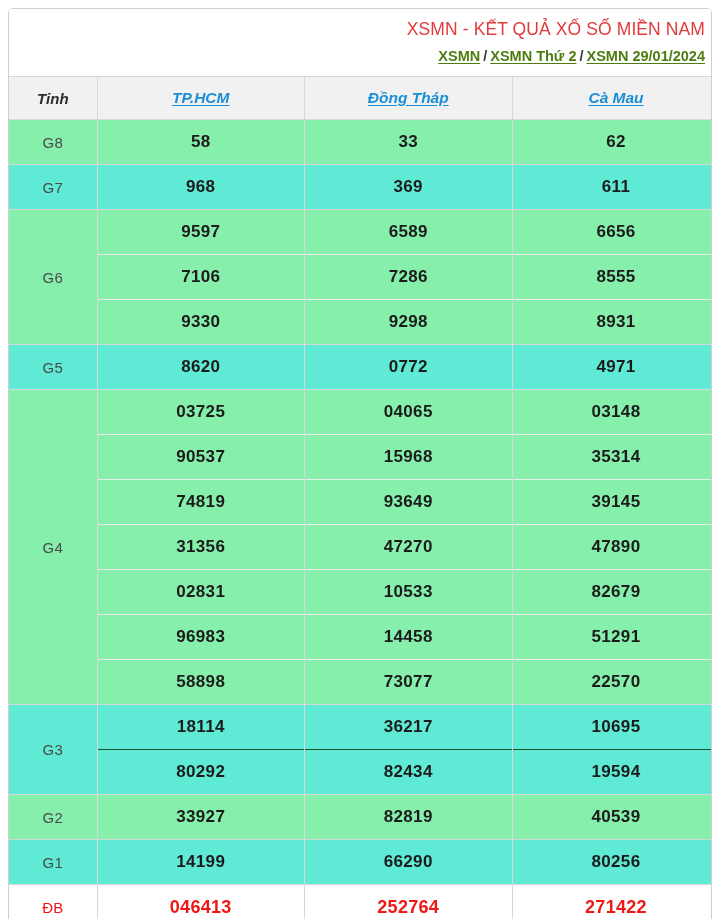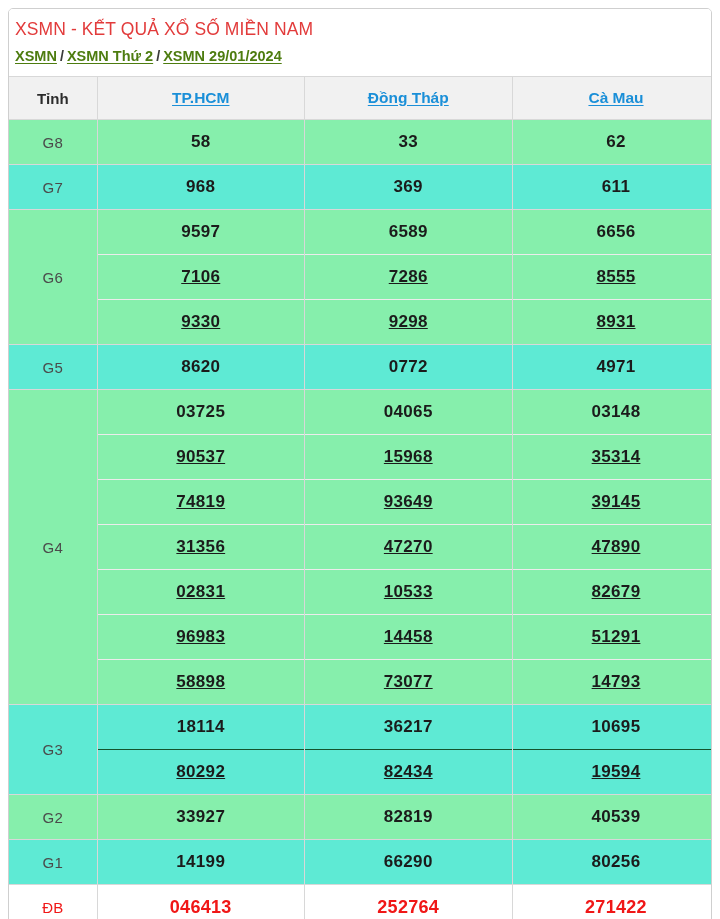--- a/index.html
+++ b/index.html
@@ -29,21 +29,21 @@
     box-sizing: border-box;
     border: 1px solid #cfcfcf;
     border-radius: 5px;
     background: #ffffff;
     overflow: hidden;
   }
 
   
   .head {
     padding: 9px 6px 10px 6px;
-    text-align: left;
+    text-align: right;
     background: #ffffff;
   }
   .head-title {
     font-size: 17.5px;
     line-height: 22px;
     color: #e23b3b;
     font-weight: 400;
     letter-spacing: .1px;
     white-space: nowrap;
   }
@@ -84,20 +84,21 @@
     padding: 0;
   }
   table.xs th:first-child, table.xs td.lbl { border-left: none; }
 
   thead th {
     height: 42px;
     background: #f1f1f1;
     font-size: 15px;
     font-weight: 700;
     color: #333333;
+    font-style: italic;
   }
   thead th.prov a {
     color: #1a8fd8;
     text-decoration: underline;
     text-underline-offset: 2px;
     font-weight: 700;
     font-size: 15.5px;
     cursor: pointer;
   }
   thead th.tinh { color: #2c2c2c; font-size: 15px; }
@@ -114,21 +115,21 @@
     font-weight: 400;
     color: #4a4a4a;
     letter-spacing: .2px;
   }
 
   
   tr.stripe > td { background: #5eead4; }
   tr.plain  > td { background: #86efac; }
 
   
-  tr.sub > td { border-top: 1px solid #ececec; text-decoration: underline; }
+  tr.sub > td { border-top: 1px solid #ececec; }
   tr.sub.stripe > td { border-top: 1px solid #14532d; }
   
   td.lbl.grouped { border-top: 1px solid #d8d8d8; }
 
   
   tr.db > td { background: #ffffff; }
   tr.db td.lbl {
     color: #f01717;
     font-weight: 400;
     font-size: 15px;
@@ -235,21 +236,21 @@
             <td class="num">82679</td>
           </tr>
           <tr class="plain sub">
             <td class="num">96983</td>
             <td class="num">14458</td>
             <td class="num">51291</td>
           </tr>
           <tr class="plain sub">
             <td class="num">58898</td>
             <td class="num">73077</td>
-            <td class="num">14793</td>
+            <td class="num">22570</td>
           </tr>
           <tr class="stripe">
             <td class="lbl grouped" rowspan="2">G3</td>
             <td class="num">18114</td>
             <td class="num">36217</td>
             <td class="num">10695</td>
           </tr>
           <tr class="stripe sub">
             <td class="num">80292</td>
             <td class="num">82434</td>

